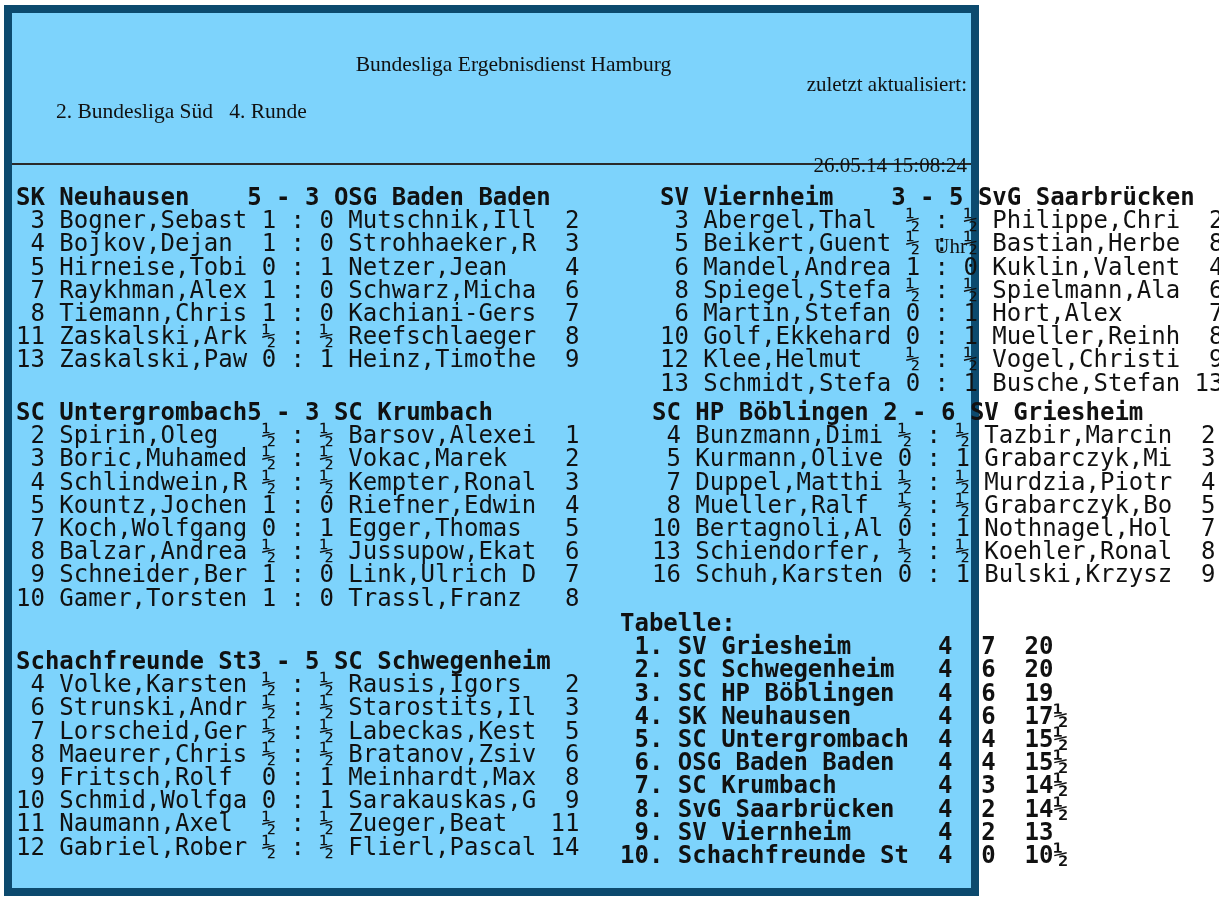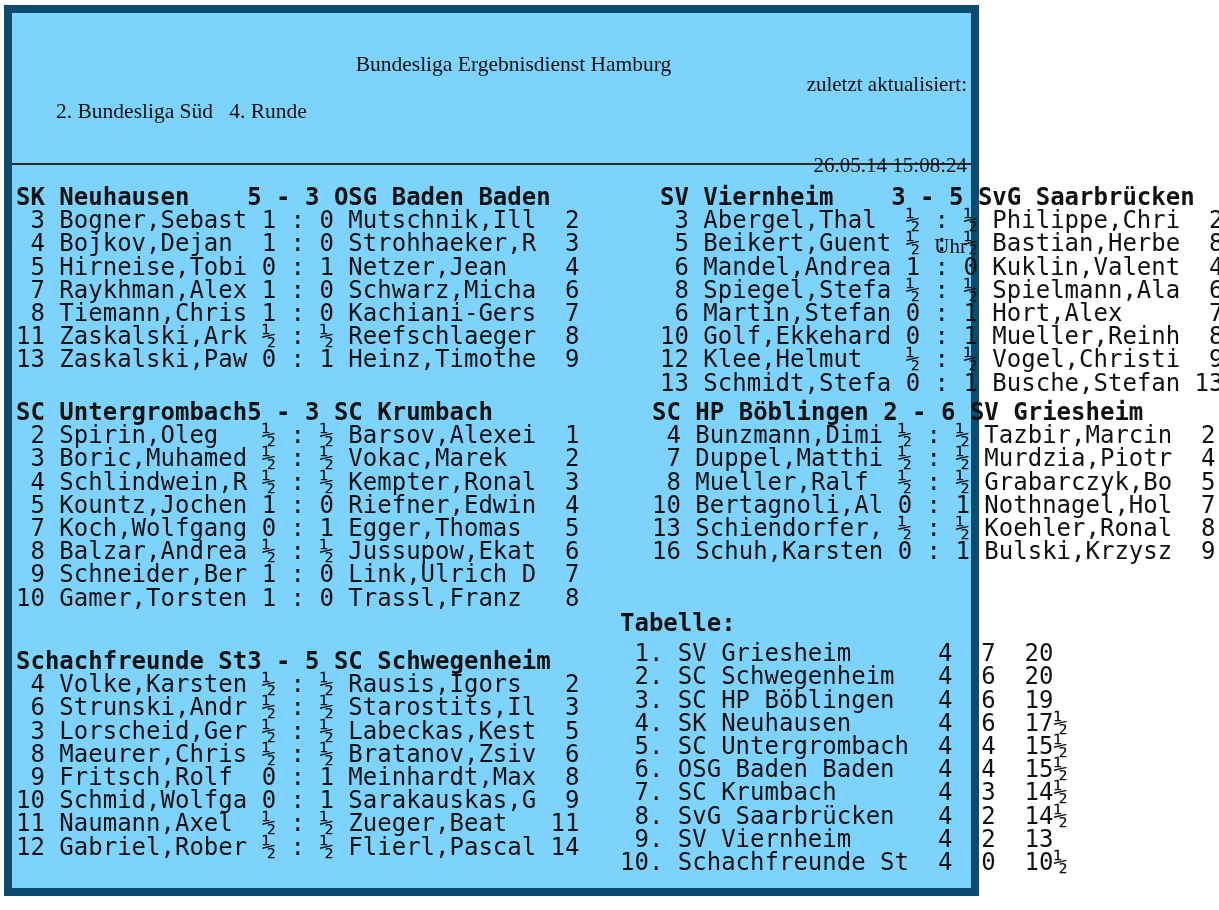--- a/index.html
+++ b/index.html
@@ -31,21 +31,21 @@
     position:absolute;top:152px;left:0;right:0;bottom:0;
   }
   .block{position:absolute;}
   .line{
     white-space:pre;
     font-family:"DejaVu Sans Mono", monospace;
     font-size:24px;line-height:23.2px;
     color:#111;
   }
   .hline{font-weight:bold;}
-  .standings-rows{margin-top:7px;}
+  .standings-rows{font-weight:bold;}
   
   #match-0{left:4px;top:21px;}
   #match-1{left:4px;top:236px;}
   #match-2{left:4px;top:485px;}
   #match-3{left:624px;top:21px;margin-left:24px;}
   #match-4{left:608px;top:236px;margin-left:32px;}
   #standings{left:608px;top:447px;}
 </style>
 </head>
 <body>
@@ -81,41 +81,42 @@
         <div class="line"> 5 Kountz,Jochen 1 : 0 Riefner,Edwin  4</div>
         <div class="line"> 7 Koch,Wolfgang 0 : 1 Egger,Thomas   5</div>
         <div class="line"> 8 Balzar,Andrea ½ : ½ Jussupow,Ekat  6</div>
         <div class="line"> 9 Schneider,Ber 1 : 0 Link,Ulrich D  7</div>
         <div class="line">10 Gamer,Torsten 1 : 0 Trassl,Franz   8</div>
       </div>
     <div class="block" id="match-2">
         <div class="line hline">Schachfreunde St3 - 5 SC Schwegenheim</div>
         <div class="line"> 4 Volke,Karsten ½ : ½ Rausis,Igors   2</div>
         <div class="line"> 6 Strunski,Andr ½ : ½ Starostits,Il  3</div>
-        <div class="line"> 3 Lorscheid,Ger ½ : ½ Labeckas,Kest  5</div>
+        <div class="line"> 7 Lorscheid,Ger ½ : ½ Labeckas,Kest  5</div>
         <div class="line"> 8 Maeurer,Chris ½ : ½ Bratanov,Zsiv  6</div>
         <div class="line"> 9 Fritsch,Rolf  0 : 1 Meinhardt,Max  8</div>
         <div class="line">10 Schmid,Wolfga 0 : 1 Sarakauskas,G  9</div>
         <div class="line">11 Naumann,Axel  ½ : ½ Zueger,Beat   11</div>
         <div class="line">12 Gabriel,Rober ½ : ½ Flierl,Pascal 14</div>
       </div>
     <div class="block" id="match-3">
         <div class="line hline">SV Viernheim    3 - 5 SvG Saarbrücken</div>
         <div class="line"> 3 Abergel,Thal  ½ : ½ Philippe,Chri  2</div>
         <div class="line"> 5 Beikert,Guent ½ : ½ Bastian,Herbe  8</div>
         <div class="line"> 6 Mandel,Andrea 1 : 0 Kuklin,Valent  4</div>
         <div class="line"> 8 Spiegel,Stefa ½ : ½ Spielmann,Ala  6</div>
         <div class="line"> 6 Martin,Stefan 0 : 1 Hort,Alex      7</div>
         <div class="line">10 Golf,Ekkehard 0 : 1 Mueller,Reinh  8</div>
         <div class="line">12 Klee,Helmut   ½ : ½ Vogel,Christi  9</div>
         <div class="line">13 Schmidt,Stefa 0 : 1 Busche,Stefan 13</div>
       </div>
     <div class="block" id="match-4">
         <div class="line hline">SC HP Böblingen 2 - 6 SV Griesheim</div>
         <div class="line"> 4 Bunzmann,Dimi ½ : ½ Tazbir,Marcin  2</div>
+        <div class="line"> 5 Kurmann,Olive 0 : 1 Grabarczyk,Mi  3</div>
         <div class="line"> 7 Duppel,Matthi ½ : ½ Murdzia,Piotr  4</div>
         <div class="line"> 8 Mueller,Ralf  ½ : ½ Grabarczyk,Bo  5</div>
         <div class="line">10 Bertagnoli,Al 0 : 1 Nothnagel,Hol  7</div>
         <div class="line">13 Schiendorfer, ½ : ½ Koehler,Ronal  8</div>
         <div class="line">16 Schuh,Karsten 0 : 1 Bulski,Krzysz  9</div>
       </div>
 
     <div class="block" id="standings">
       <div class="line hline">Tabelle:</div>
       <div class="standings-rows" id="standings-rows">

